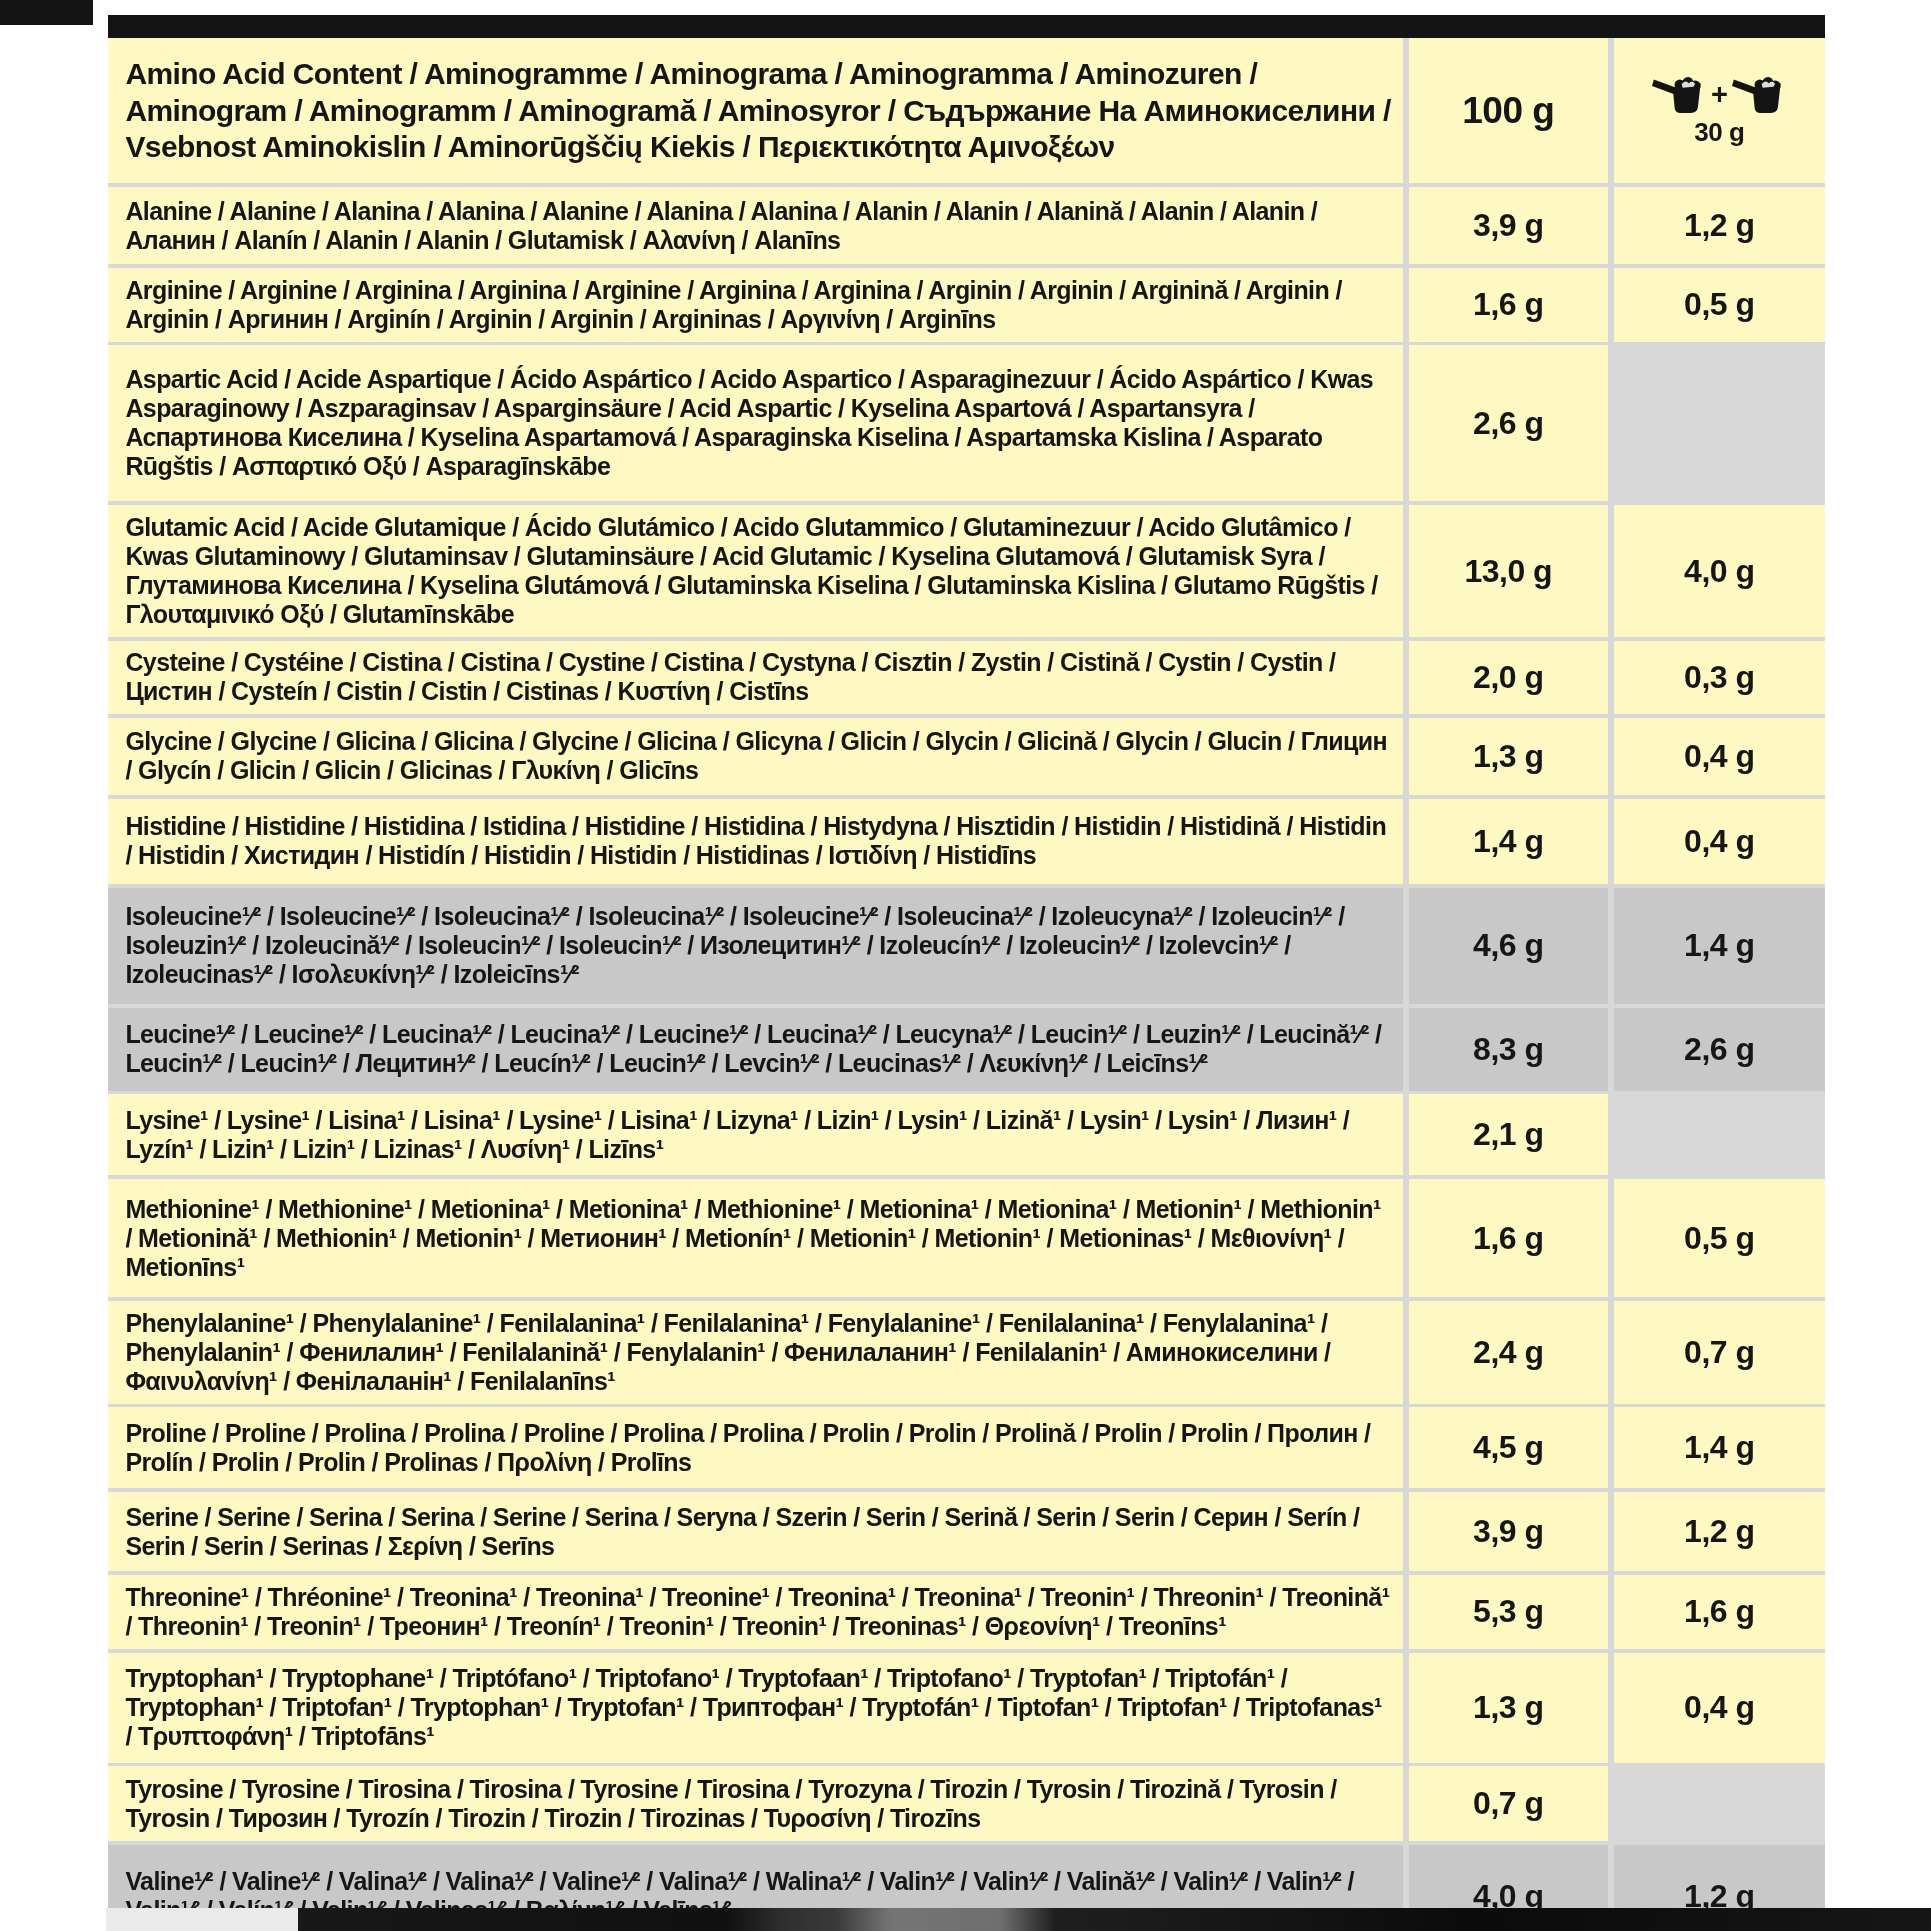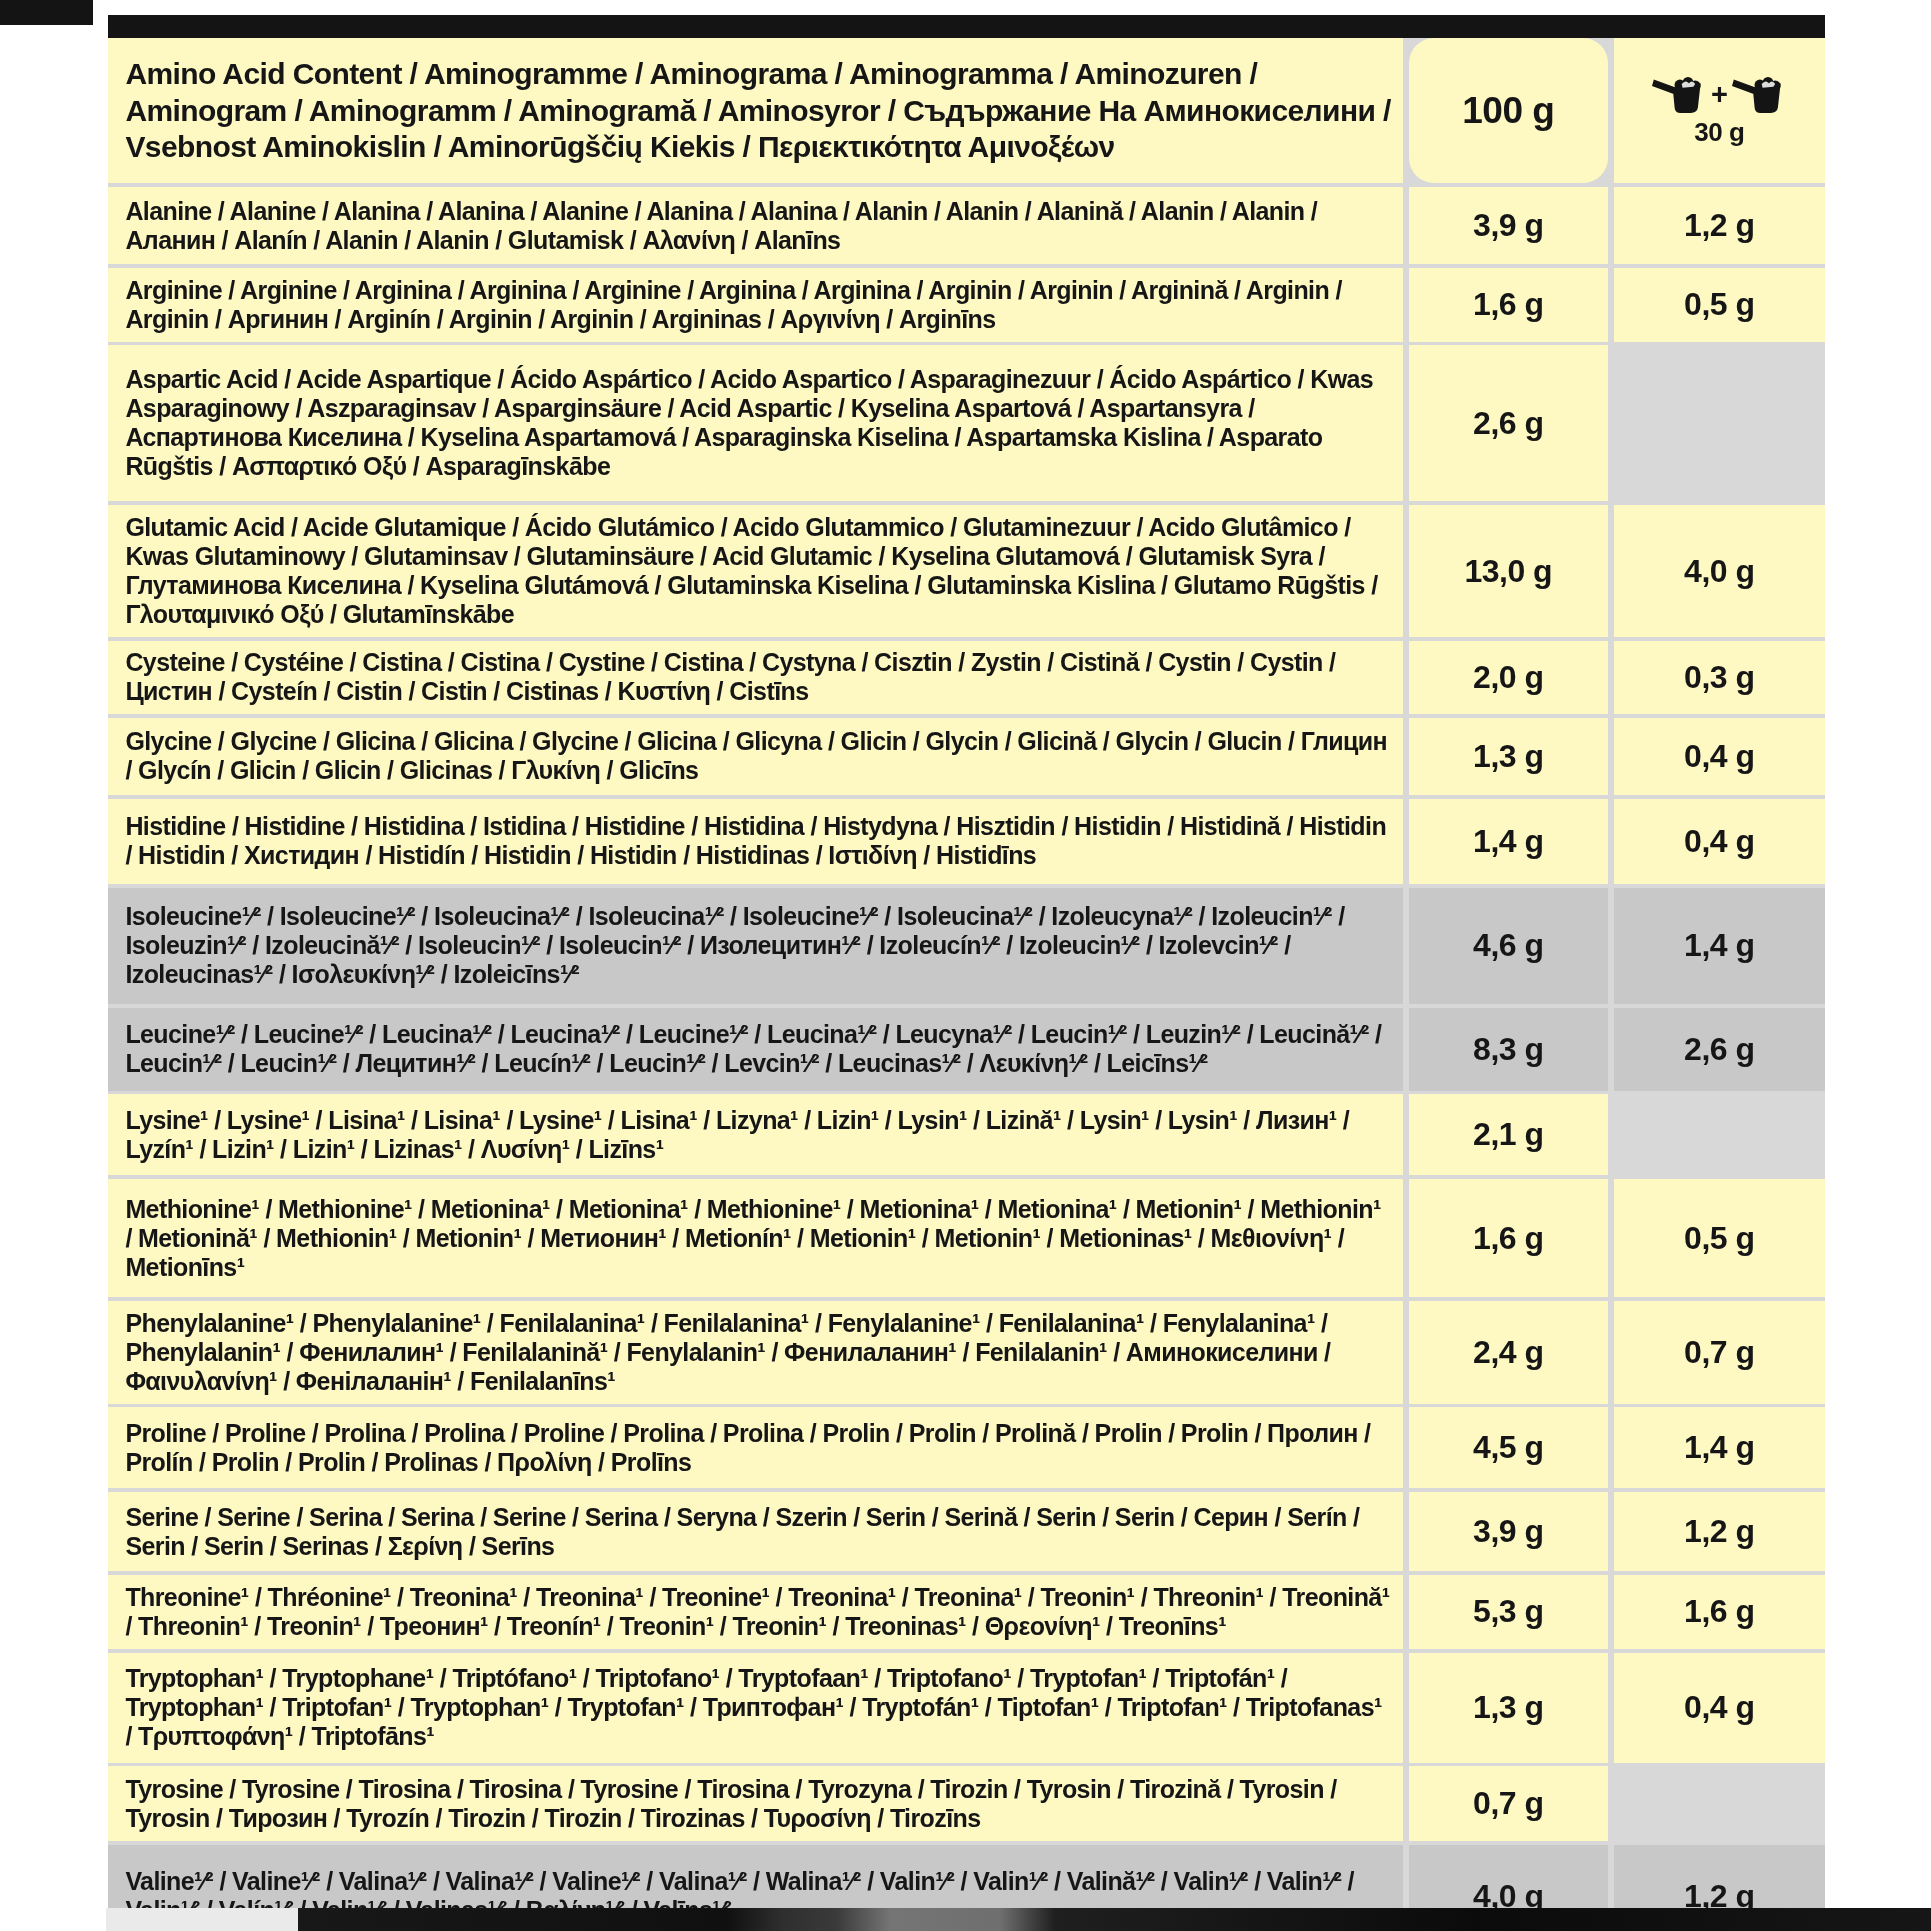--- a/index.html
+++ b/index.html
@@ -20,21 +20,21 @@
   .cell.name {
     display:flex; align-items:center;
     padding:7.7px 11.6px 7.7px 17.4px;
     font-size:25px; font-weight:bold; letter-spacing:-0.6px; line-height:1.16;
   }
   .cell.val {
     display:flex; align-items:center; justify-content:center;
     font-size:32px; font-weight:bold; letter-spacing:-0.5px;
   }
   .row.header .cell.name { font-size:30px; line-height:1.22; }
-  .row.header .cell.val.col100 { font-size:37px;border-radius:25px; }
+  .row.header .cell.val.col100 { font-size:37px; }
   .col30 { display:flex; flex-direction:column; align-items:center; justify-content:center; }
   .scoops { display:flex; align-items:center; gap:4.8px; }
   .scoop svg { display:block; }
   .plus { font-size:29px; font-weight:bold; line-height:1; }
   .g30 { font-size:26px; font-weight:bold; margin-top:1.9px; }
   .package-edge-strip {
     position:absolute; left:106px; top:1908px; width:1825px; height:23px;
     background:linear-gradient(90deg,
       #eaeaea 0, #eaeaea 10.5%,
       #181818 10.5%, #101010 34%,

